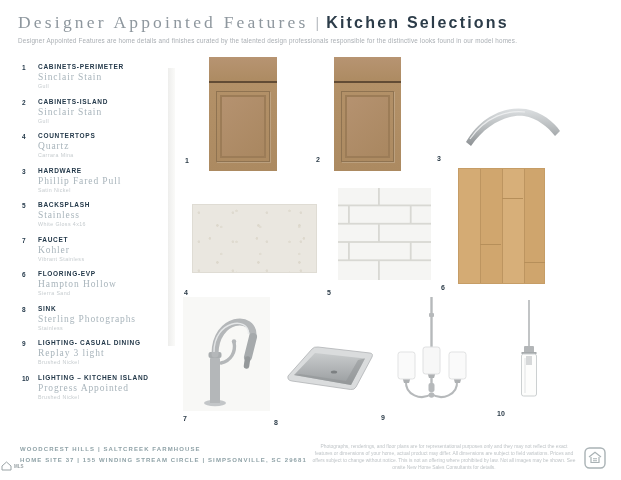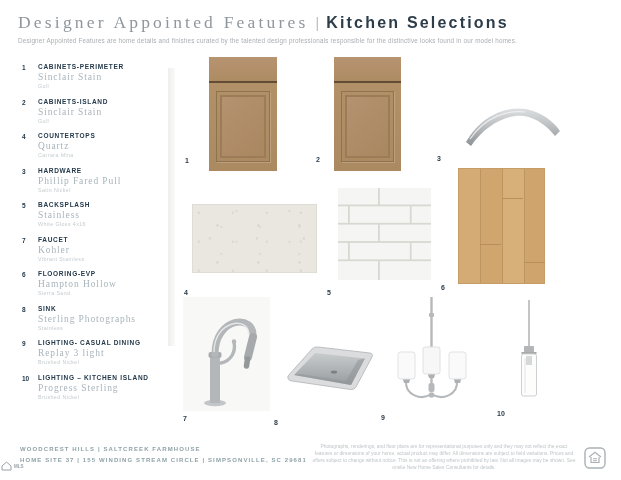--- a/index.html
+++ b/index.html
@@ -143,21 +143,21 @@
       <div>
           <div class="sel-cat">LIGHTING- CASUAL DINING</div>
            <div class="sel-choice">Replay 3 light</div>
            <div class="sel-detail">Brushed Nickel</div>
         </div>
     </div>
     <div class="sel-item">
       <span class="sel-num">10</span>
       <div>
           <div class="sel-cat">LIGHTING – KITCHEN ISLAND</div>
-           <div class="sel-choice">Progress Sterling</div>
+           <div class="sel-choice">Progress Appointed</div>
            <div class="sel-detail">Brushed Nickel</div>
         </div>
     </div>
   </div>
 
   <div class="page-fold"></div>
 
   <div class="swatch cabinet" style="left:209px;top:57px;width:68px;height:114px;">
     <div class="cab-drawer"></div>
     <div class="cab-door">

